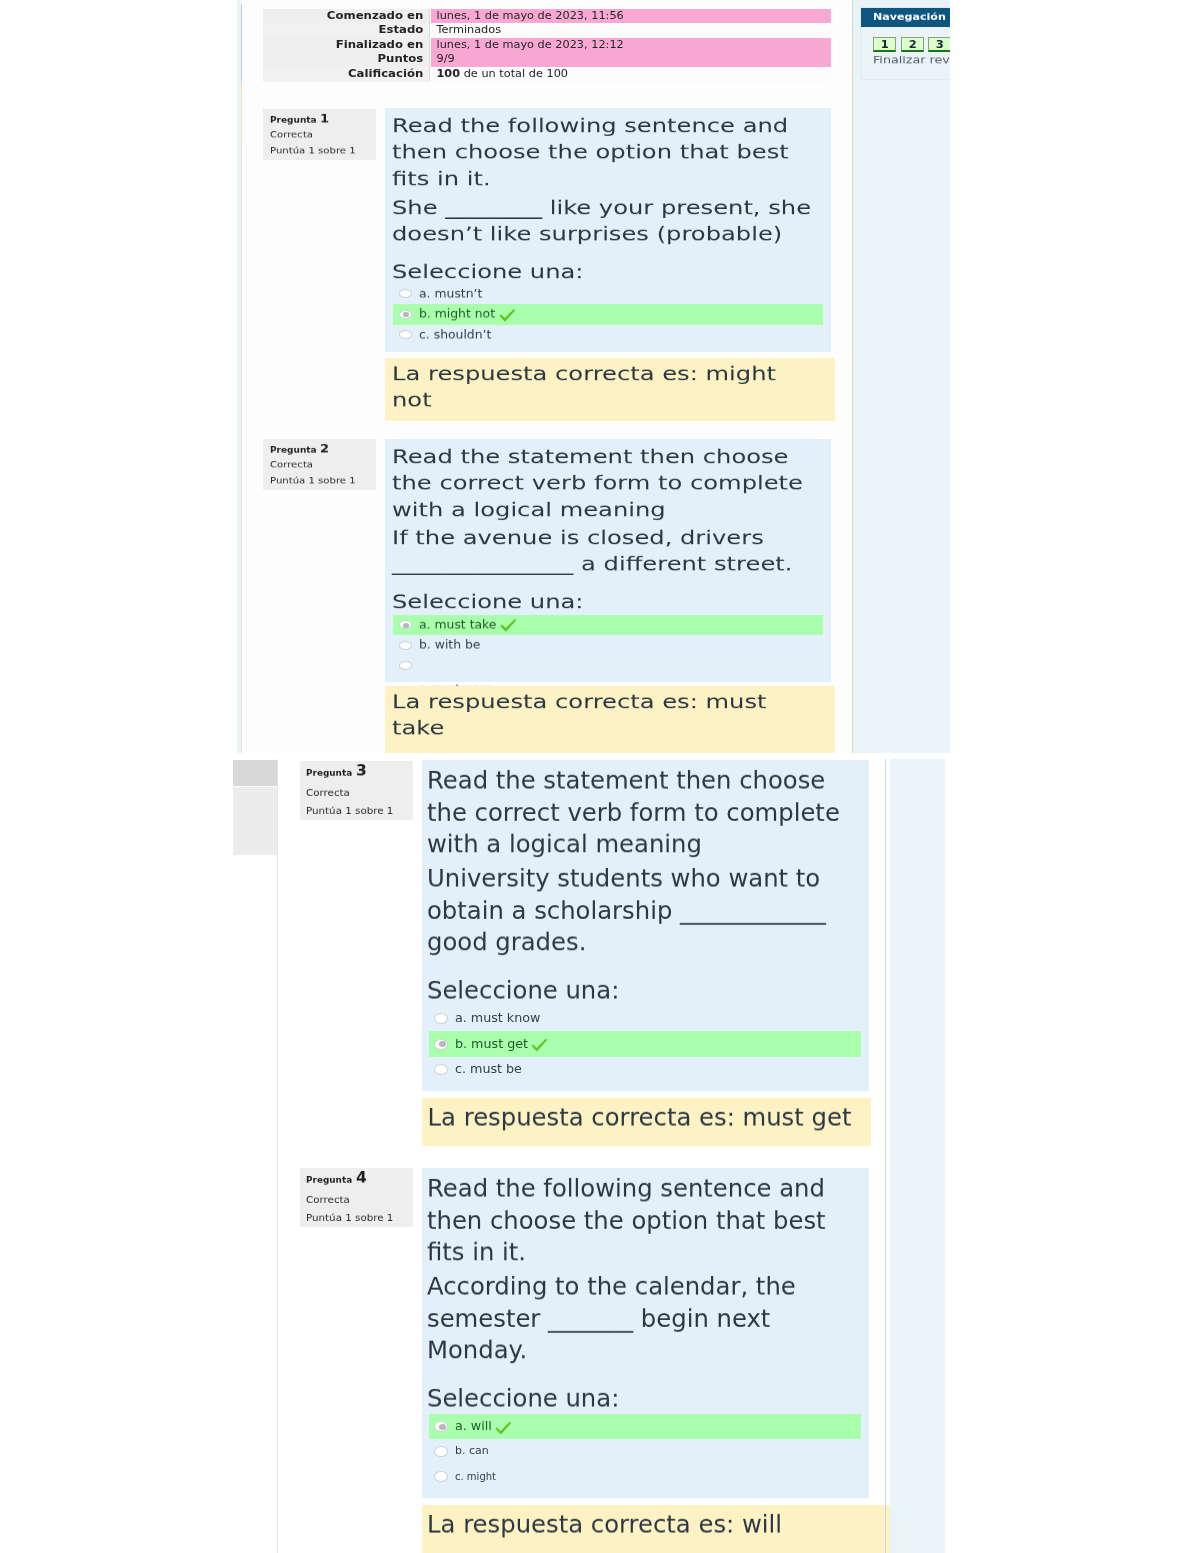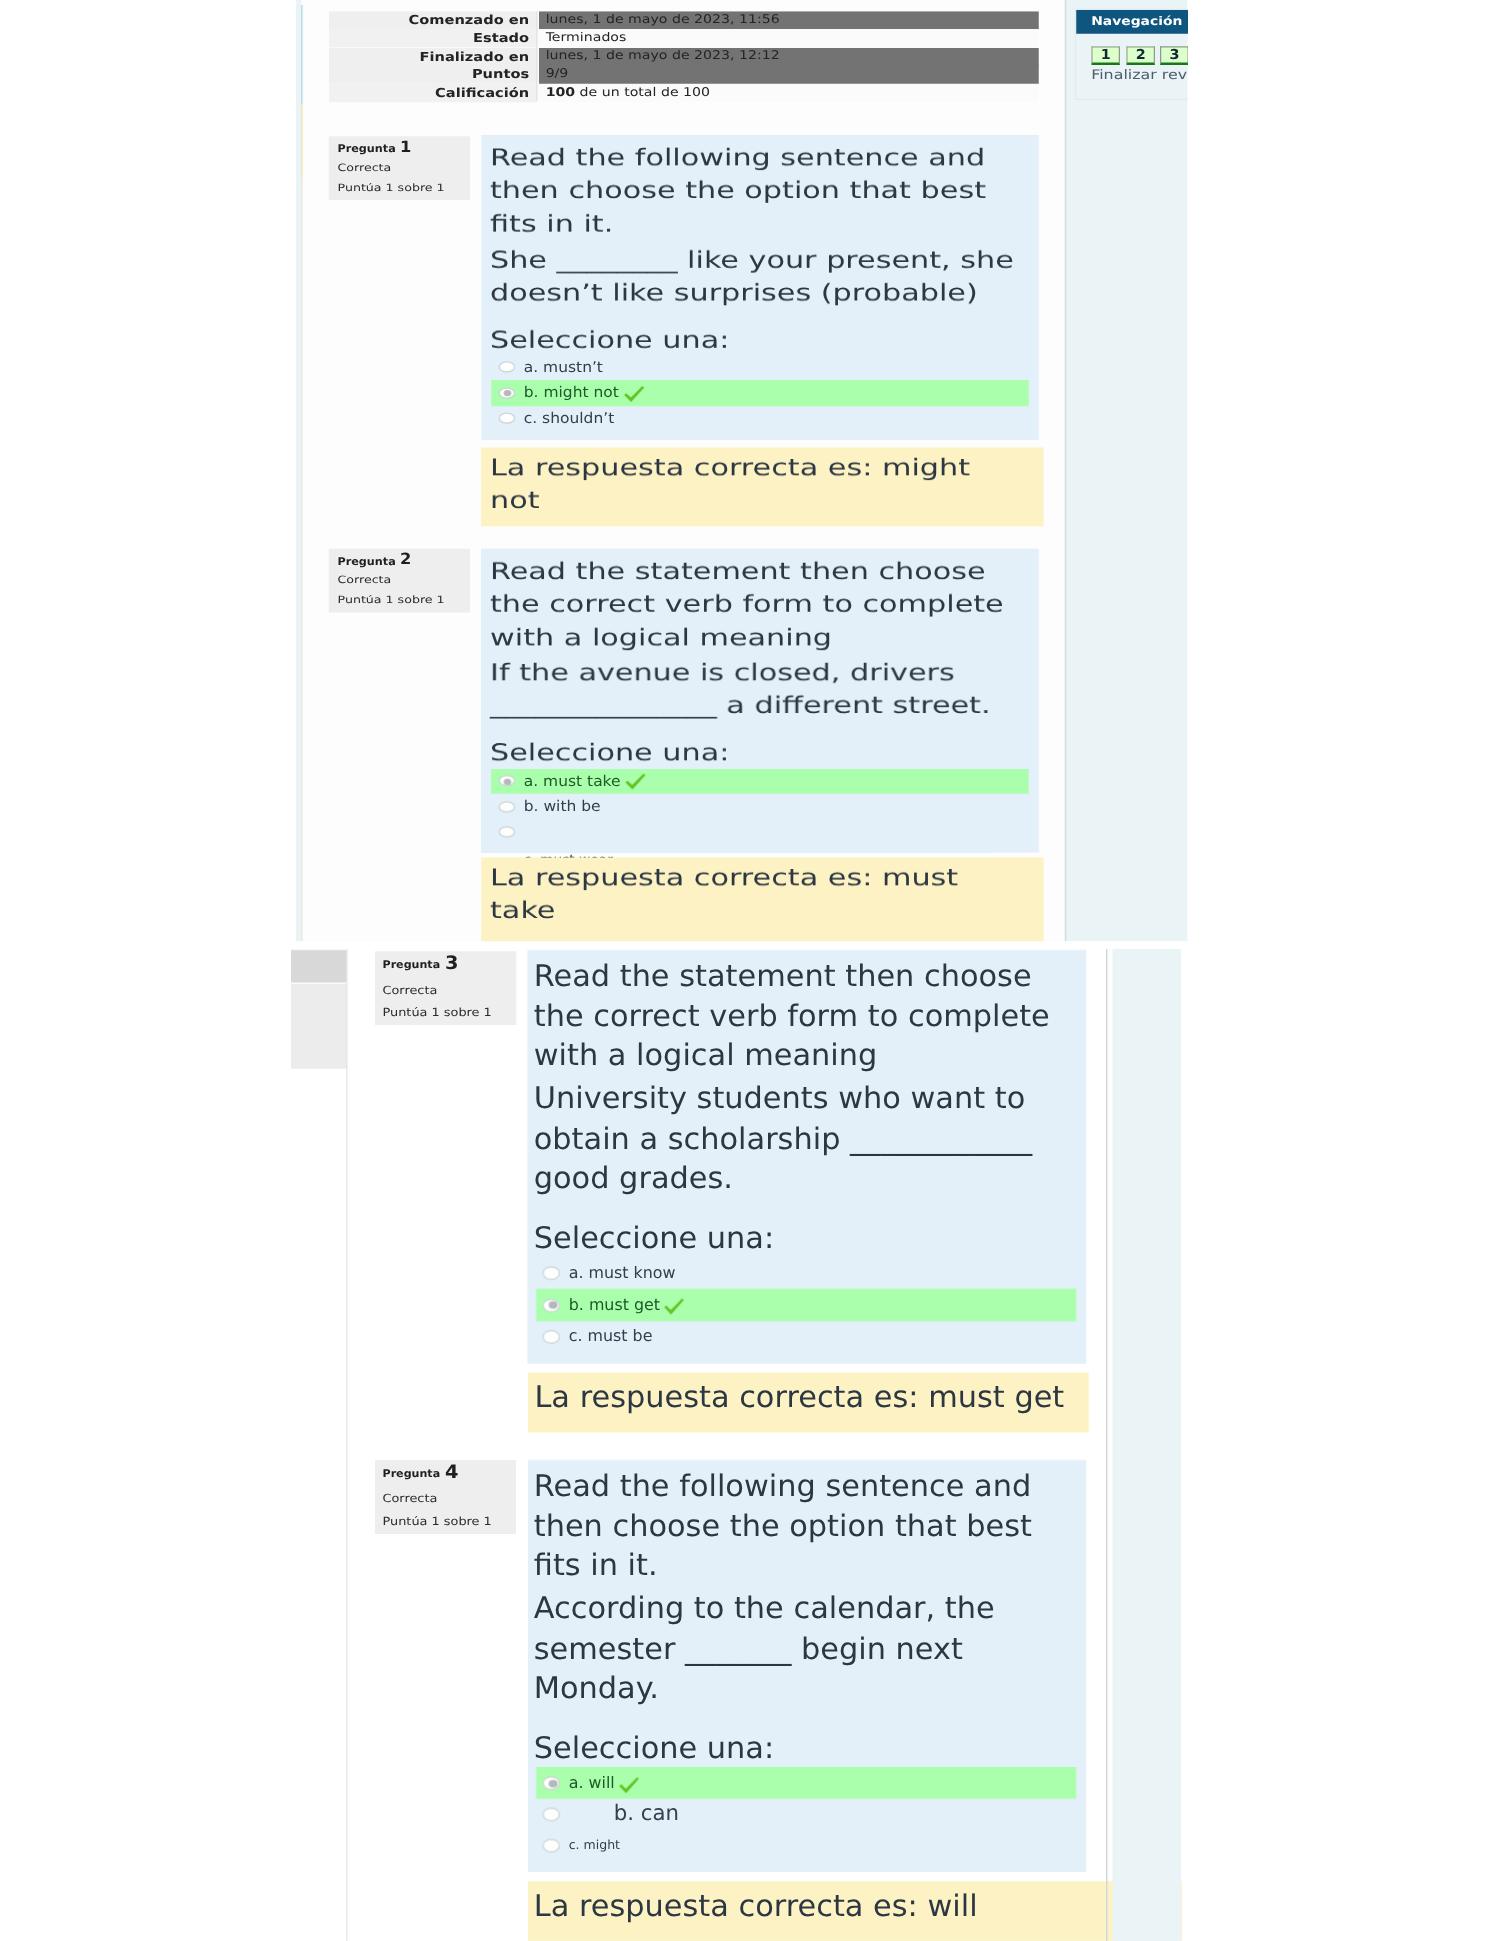--- a/index.html
+++ b/index.html
@@ -18,21 +18,21 @@
   .accentbar{position:absolute;width:2px;}
   .vline{position:absolute;width:1px;}
 
   
   table.summary{border-collapse:collapse;table-layout:fixed;position:absolute;}
   table.summary td{padding:0;font-size:9px;line-height:0;height:14.58px;
     color:#242424;vertical-align:middle;font-family:"DejaVu Sans",sans-serif;
     position:relative;overflow:hidden;}
   table.summary td.k{text-align:right;font-weight:bold;border-right:1px solid #dcdcdc;
     background:#efefef;padding-right:6px;}
-  table.summary td.v{text-align:left;background:#737373;padding-left:6px;}
+  table.summary td.v{text-align:left;background:#f9a8d4;padding-left:6px;}
   table.summary tr.even td.k{background:#f1f1f1;}
   table.summary tr.even td.v{background:#fbfbfb;}
   table.summary td span.cellscale{display:inline-block;transform:scaleY(.85);
     transform-origin:center center;white-space:nowrap;line-height:14.58px;vertical-align:middle;}
 
   
   .qinfo{position:absolute;background:#eeeeee;box-sizing:border-box;
          color:#2b2b2b;font-family:"DejaVu Sans",sans-serif;}
   .qinfo .qnum{font-weight:bold;white-space:nowrap;color:#1f1f1f;}
   .qinfo .qnum b{font-weight:bold;}
@@ -289,21 +289,21 @@
         <div style="position: absolute; left: 7.3px; top: 246.2px; width: 432px;">
           <div class="ans correct" style="position: absolute; left: 0px; top: 0px; height: 25.4px; width: 432px; padding-left: 5.1px;">
             <span class="radio on" style="width: 14.2px; height: 11px; border-radius: 50%; margin-right: 6.4px;"></span>
             <span class="scaled" style="display: inline-block; font-size: 12.7px; line-height: 12.7px; transform: scaleY(1); white-space: nowrap;">a. will</span>
             <svg class="check" viewBox="0 0 24 21" width="16.5" height="16.5" style="margin-left: 3.2px; position: relative; top: 1.5px;">
               <path d="M0.6 11.3 L8.5 19.6 L23.4 3.0 L21.4 1.2 L8.3 14.4 L2.8 9.4 Z" fill="#62c321" stroke="none"></path>
             </svg>
           </div>
           <div class="ans" style="position: absolute; left: 0px; top: 25.3px; height: 25.4px; width: 432px; padding-left: 5.1px;">
             <span class="radio" style="width: 14.2px; height: 11px; border-radius: 50%; margin-right: 6.4px;"></span>
-            <span class="scaled" style="display: inline-block; font-size: 17px; line-height: 12.7px; transform: scaleY(1); white-space: nowrap; margin-left: 36px;">b. can</span>
+            <span class="scaled" style="display: inline-block; font-size: 11px; line-height: 12.7px; transform: scaleY(1); white-space: nowrap;">b. can</span>
           </div>
           <div class="ans" style="position: absolute; left: 0px; top: 50.6px; height: 25.4px; width: 432px; padding-left: 5.1px;">
             <span class="radio" style="width: 14.2px; height: 11px; border-radius: 50%; margin-right: 6.4px;"></span>
             <span class="scaled" style="display: inline-block; font-size: 10px; line-height: 12.7px; transform: scaleY(1); white-space: nowrap;">c. might</span>
           </div>
         </div>
       </div>
       <div class="qfeed" style="left: 188.9px; top: 746px; width: 532px; height: 48px;">
         <div style="position: absolute; left: 5px; top: 0px; width: 425px;">
           <div style="position: relative; height: 0px;">

